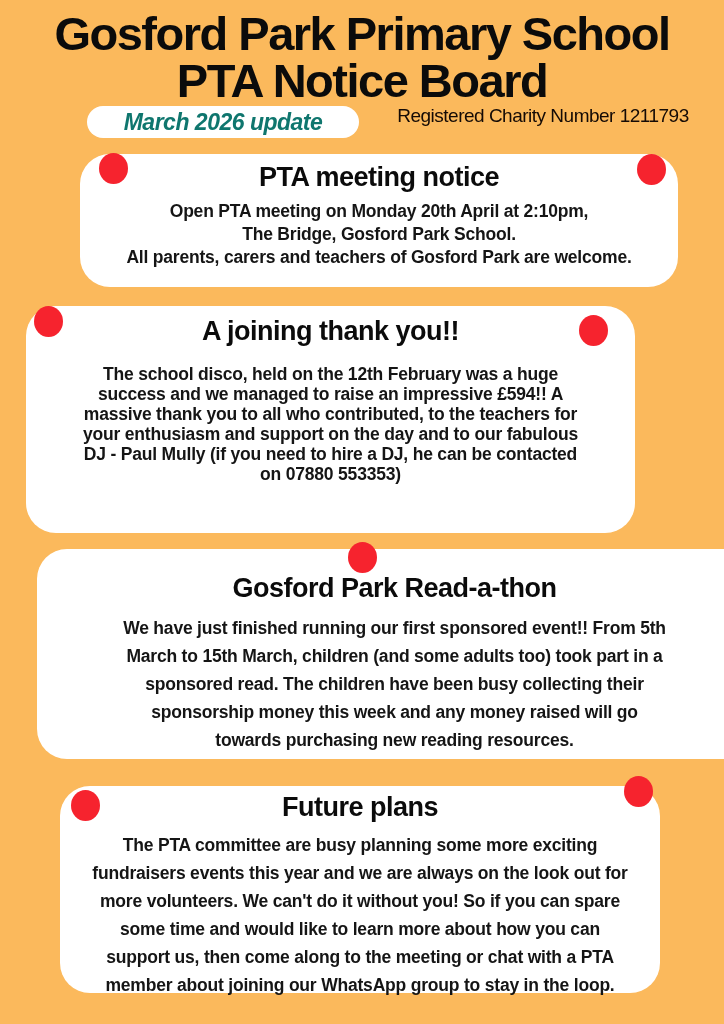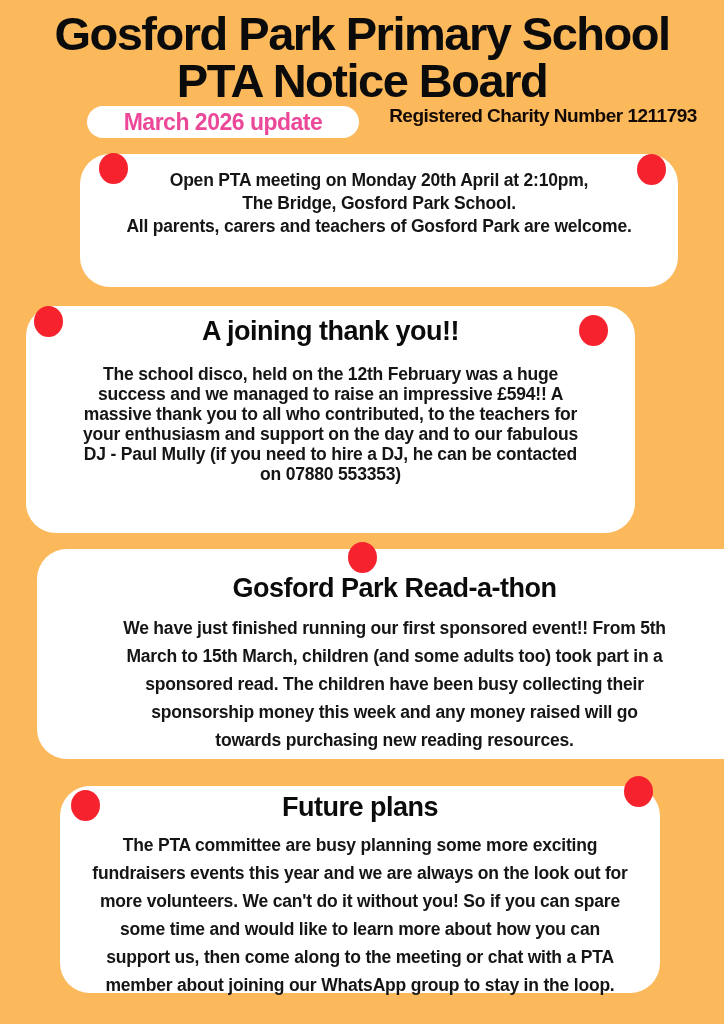--- a/index.html
+++ b/index.html
@@ -36,27 +36,28 @@
     left: 87px; top: 106px;
     width: 272px; height: 32px;
     background: #ffffff;
     border-radius: 17px;
     display: flex;
     align-items: center;
     justify-content: center;
     font-weight: 700;
     font-size: 23px;
     letter-spacing: -0.5px;
-    color: #ec4899;
+    color: #0f766e;
+    font-style: italic;
   }
   .charity {
     position: absolute;
     left: 378px; top: 105px;
     width: 330px;
-    font-weight: 700;
+    font-weight: 400;
     font-size: 19px;
     letter-spacing: -0.5px;
     color: #140a05;
     text-align: center;
   }
 
   
   .card {
     position: absolute;
     background: #ffffff;
@@ -114,20 +115,21 @@
   <div class="title title-line1">Gosford Park Primary School</div>
   <div class="title title-line2">PTA Notice Board</div>
 
   <div class="update-badge">
     <span>March 2026 update</span>
   </div>
 
   <div class="charity">Registered Charity Number 1211793</div>
 
   <div class="card card-1">
+    <div class="card-title">PTA meeting notice</div>
     <div class="card-body">Open PTA meeting on Monday 20th April at 2:10pm,
 The Bridge, Gosford Park School.
 All parents, carers and teachers of Gosford Park are welcome.</div>
   </div>
 
   <div class="card card-2">
     <div class="card-title">A joining thank you!!</div>
     <div class="card-body">The school disco, held on the 12th February was a huge
 success and we managed to raise an impressive £594!! A
 massive thank you to all who contributed, to the teachers for

